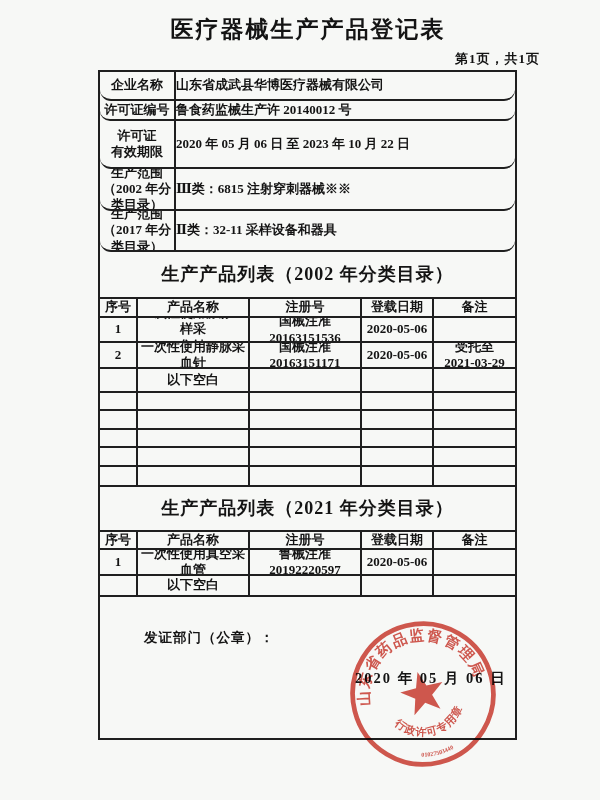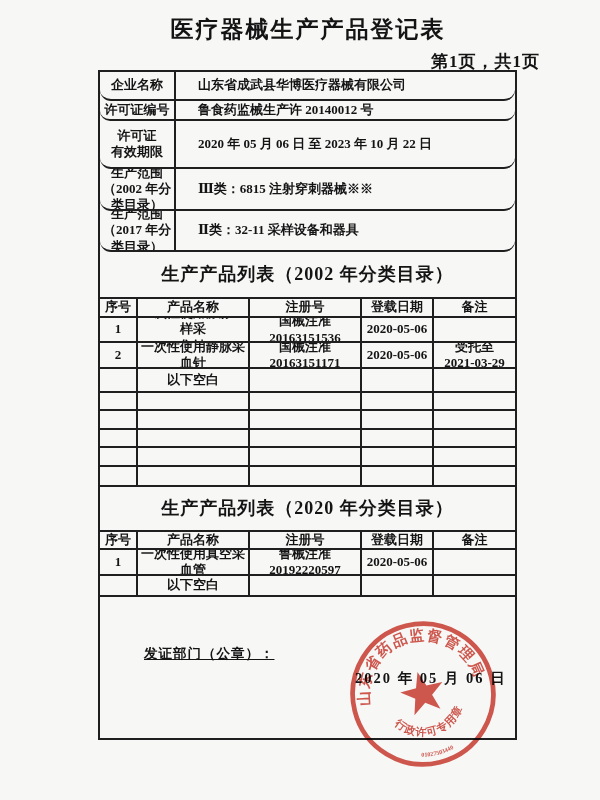--- a/index.html
+++ b/index.html
@@ -9,45 +9,45 @@
     font-family:"Liberation Serif","DejaVu Serif",serif;
     color:#141414;
     -webkit-font-smoothing:antialiased;
   }
   .doc-title{
     position:absolute;left:98px;top:14px;width:420px;
     text-align:center;font-size:23px;font-weight:bold;letter-spacing:2px;
   }
   .page-indicator{
     position:absolute;top:50px;right:60px;
-    font-size:17px;font-weight:bold;letter-spacing:1px;
+    font-size:13px;font-weight:bold;letter-spacing:1px;
   }
   .form{
     position:absolute;left:98px;top:70px;width:419px;height:670px;
     box-sizing:border-box;border:2px solid #1f1f1f;background:transparent;
   }
   .row{display:grid;box-sizing:border-box;border-bottom:2px solid #1f1f1f;}
   .row.last{border-bottom:none;}
   .info-row{grid-template-columns:74px 1fr;border-radius:11px;}
   .prod-row{grid-template-columns:36px 112px 112px 72px 1fr;}
   .cell{
     box-sizing:border-box;display:flex;align-items:center;justify-content:center;
     font-size:13px;font-weight:bold;text-align:center;white-space:pre-line;
     line-height:1.25;overflow:hidden;
   }
   .cell + .cell{border-left:2px solid #1f1f1f;}
-  .cell.left{justify-content:flex-start;text-align:left;padding-left:22px;}
+  .cell.left{justify-content:flex-start;text-align:left;padding-left:0;}
   .section-title{font-size:18px;letter-spacing:1px;}
   .h31{height:29px}.h27{height:20px}.h36{height:48px}.h44{height:42px}.h43{height:41px}
   .h49{height:47px}.h21{height:19px}.hr27{height:25px}.hr28{height:26px}.h26{height:24px}
   .h20{height:18px}.he21{height:19px}.he22{height:20px}
   .h47{height:45px}.h23{height:21px}
   .bottom-cell{position:relative;height:112px;}
   .issuer-label{
-    position:absolute;left:44px;top:48px;font-size:13.5px;font-weight:bold;letter-spacing:1px;text-decoration:underline;
+    position:absolute;left:44px;top:32px;font-size:13.5px;font-weight:bold;letter-spacing:1px;
   }
   .issue-date{
     position:absolute;left:255px;top:72px;font-size:14.5px;font-weight:bold;
     letter-spacing:2px;white-space:nowrap;z-index:1;
   }
   .seal{
     position:absolute;left:347px;top:618px;width:152px;height:152px;
     transform:rotate(-14deg);opacity:.88;mix-blend-mode:multiply;z-index:5;
     pointer-events:none;
   }
@@ -152,21 +152,21 @@
   </div>
   <div class="row prod-row he22">
     <div class="cell"></div>
       <div class="cell"></div>
       <div class="cell"></div>
       <div class="cell"></div>
       <div class="cell"></div>
   </div>
 
   <div class="row h47" style="grid-template-columns:1fr">
-    <div class="cell section-title">生产产品列表（2020 年分类目录）</div>
+    <div class="cell section-title">生产产品列表（2021 年分类目录）</div>
   </div>
   <div class="row prod-row h20">
     <div class="cell">序号</div>
     <div class="cell">产品名称</div>
     <div class="cell">注册号</div>
     <div class="cell">登载日期</div>
     <div class="cell">备注</div>
   </div>
   <div class="row prod-row hr28">
     <div class="cell">1</div>

